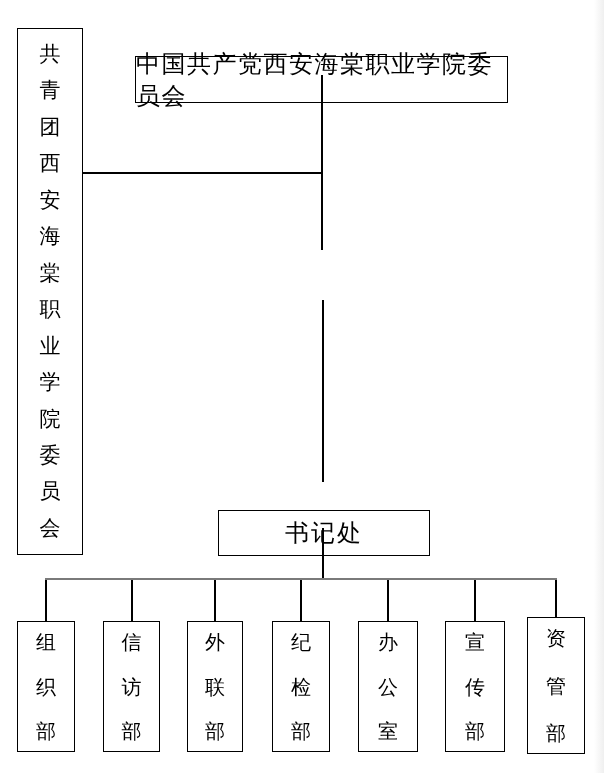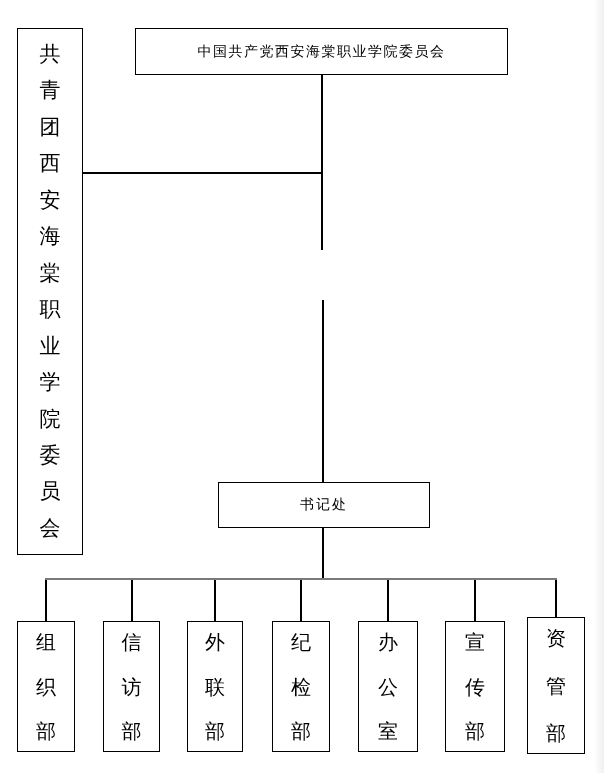--- a/index.html
+++ b/index.html
@@ -19,22 +19,23 @@
   .box {
     position: absolute;
     border: 1.5px solid #000000;
     background: #ffffff;
     box-sizing: border-box;
   }
   .hbox {
     display: flex;
     align-items: center;
     justify-content: center;
-    text-align: right;
-    font-size: 14px;
+    text-align: left;
+    font-size: 24px;
+    margin-top: 28px;
   }
   .vtext {
     display: flex;
     flex-direction: column;
     justify-content: space-between;
     align-items: center;
     box-sizing: border-box;
     font-size: 20px;
   }
   .vtext span { display: block; line-height: 1; }

